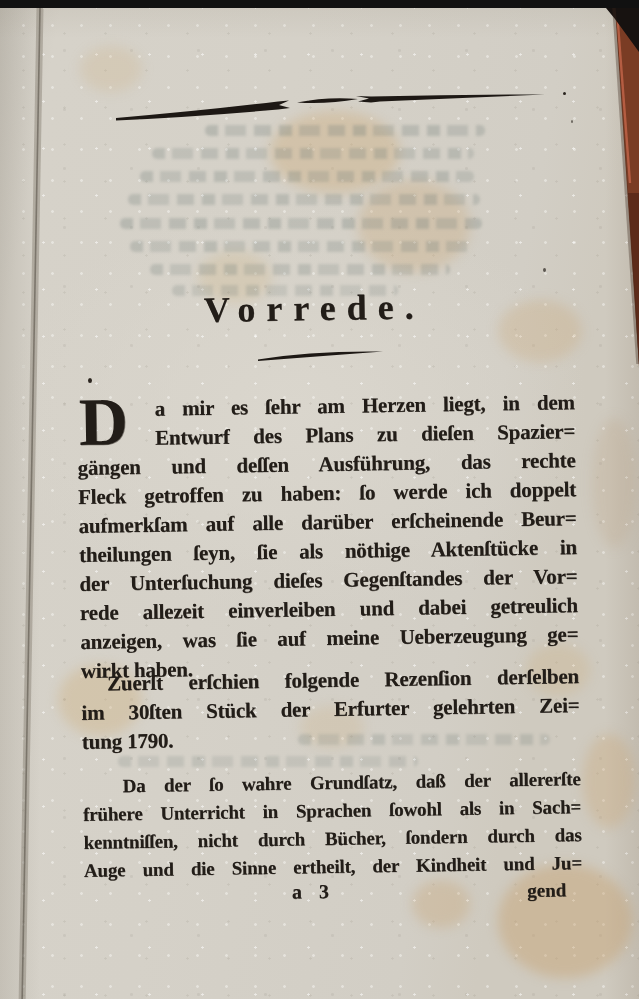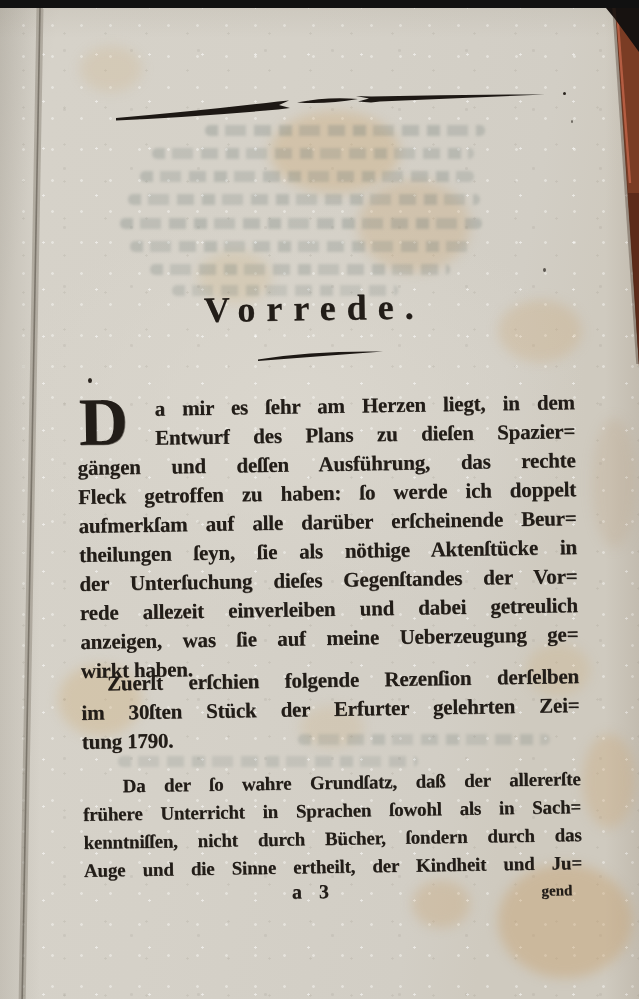--- a/index.html
+++ b/index.html
@@ -56,21 +56,21 @@
   .p1{top:384px;}
   .p2{top:658px;}
   .p2 .line:first-child{text-indent:26px;}
   .p3{top:761px;font-size:19px;}
   .p3 .line{height:28px;line-height:28px;}
   .p3 .line:first-child{text-indent:40px;}
   .dropcap{float:left;width:78px;height:58px;font-size:68px;line-height:52px;
     text-indent:2px;text-shadow:.6px .6px .4px rgba(34,28,22,.5);}
   .footline{position:absolute;top:869px;left:0;width:100%;height:28px;font-size:20px;line-height:28px;}
   .sig{position:absolute;left:0;width:100%;text-align:center;transform:translateX(-20px);letter-spacing:6px;}
-  .catch{position:absolute;right:10px;top:3px;font-size:15px;}
+  .catch{position:absolute;right:16px;top:3px;font-size:19px;}
   svg.overlay{position:absolute;inset:0;pointer-events:none;}
 </style>
 </head>
 <body>
 
 <div class="photo">
 
   <div class="paper"></div>
 
   <div class="stain" style="left:270px;top:103px;width:130px;height:82px;background:rgba(206,168,112,.34);"></div>

